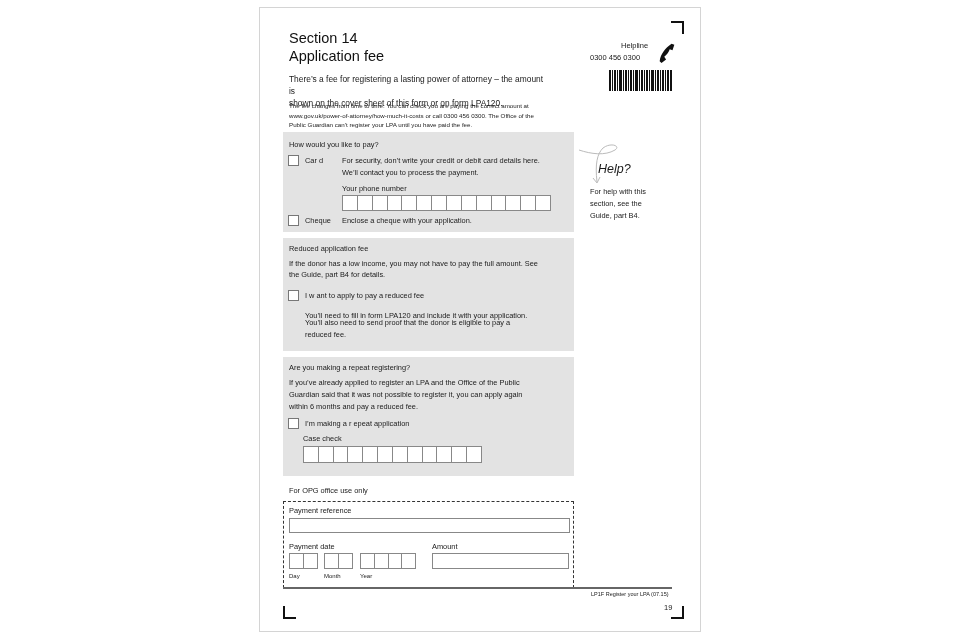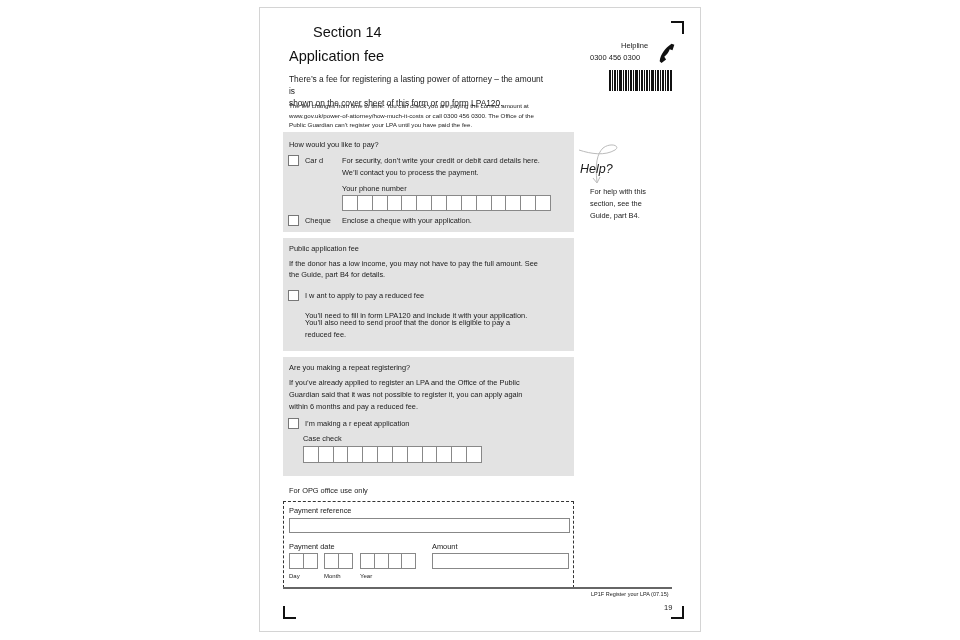--- a/index.html
+++ b/index.html
@@ -22,21 +22,21 @@
 </style>
 </head>
 <body>
 
 <div class="page"></div>
 
 <div class="crop" style="left:671px;top:21px;border-top-width:2px;border-right-width:2px;"></div>
 <div class="crop" style="left:283px;top:606px;border-bottom-width:2px;border-left-width:2px;"></div>
 <div class="crop" style="left:671px;top:606px;border-bottom-width:2px;border-right-width:2px;"></div>
 
-<div class="title" style="top:24px;margin-left:24px;">Section 14</div>
+<div class="title" style="top:30px;">Section 14</div>
 <div class="title" style="top:48px;">Application fee</div>
 
 <div class="abs" style="left:621px;top:41px;font-size:7.5px;">Helpline</div>
 <div class="abs" style="left:590px;top:53px;font-size:7.5px;">0300 456 0300</div>
 <svg class="abs" style="left:656px;top:42px;" width="22" height="22" viewBox="0 0 24 24">
   <path d="M17 2 l3 1 -2 6 -3 -1 c-1 3 -3 6 -6 8 l2 3 -5 4 -2 -2 c1 -8 6 -14 13 -19z" fill="#111"></path>
 </svg>
 <svg class="abs" style="left:609px;top:70px;" width="63" height="21">
   <g fill="#111">
     <rect x="0" y="0" width="2" height="21"></rect>
@@ -73,21 +73,21 @@
 <div class="small" style="top:101px;">
   <div>The fee changes from time to time. You can check you are paying the correct amount at</div>
   <div>www.gov.uk/power-of-attorney/how-much-it-costs      or call 0300 456 0300. The Office of the</div>
   <div>Public Guardian can’t register your LPA until you have paid the fee.</div>
 </div>
 
 <svg class="abs" style="left:577px;top:142px;" width="50" height="45">
   <path d="M2 8 C 14 12, 28 14, 38 8 C 44 4, 34 0, 26 6 C 20 12, 18 22, 20 40" stroke="#bbb" stroke-width="1" fill="none"></path>
   <path d="M16 36 L20 41 L23 35" stroke="#bbb" stroke-width="1" fill="none"></path>
 </svg>
-<div class="abs" style="left:580px;top:162px;font-size:12.5px;font-style:italic;">Help?</div>
+<div class="abs" style="left:598px;top:162px;font-size:12.5px;font-style:italic;">Help?</div>
 <div class="abs" style="left:590px;top:186px;font-size:7.4px;line-height:12px;">
   <div>For help with this</div>
   <div>section, see the</div>
   <div>Guide, part B4.</div>
 </div>
 
 <div class="gbox" style="top:132px;height:100px;"></div>
 <div class="lbl" style="left:289px;top:139px;">How would you like to pay?</div>
 <div class="cb" style="left:288px;top:155px;"></div>
 <div class="lbl" style="left:305px;top:155px;">Car d</div>
@@ -108,21 +108,21 @@
     <span></span>
     <span></span>
     <span></span>
     <span></span>
 </div>
 <div class="cb" style="left:288px;top:215px;"></div>
 <div class="lbl" style="left:305px;top:215px;">Cheque</div>
 <div class="lbl" style="left:342px;top:215px;">Enclose a cheque with your application.</div>
 
 <div class="gbox" style="top:238px;height:113px;"></div>
-<div class="lbl" style="left:289px;top:243px;">Public application fee</div>
+<div class="lbl" style="left:289px;top:243px;">Reduced application fee</div>
 <div class="lbl" style="left:289px;top:258px;">If the donor has a low income, you may not have to pay the full amount. See</div>
 <div class="lbl" style="left:289px;top:269px;">the Guide, part B4 for details.</div>
 <div class="cb" style="left:288px;top:290px;"></div>
 <div class="lbl" style="left:305px;top:290px;">I w ant to apply to pay a reduced fee</div>
 <div class="lbl" style="left:305px;top:310px;">You’ll need to fill in form LPA120 and include it with your application.</div>
 <div class="lbl" style="left:305px;top:317px;">You’ll also   need to send proof    that the donor is eligible to pay a</div>
 <div class="lbl" style="left:305px;top:329px;">reduced fee.</div>
 
 <div class="gbox" style="top:357px;height:119px;"></div>
 <div class="lbl" style="left:289px;top:362px;">Are you making a repeat registering?</div>

